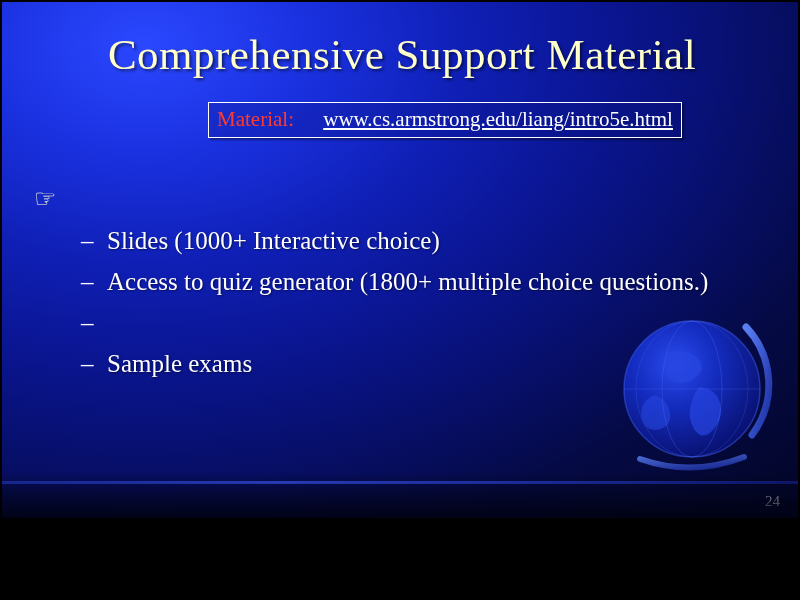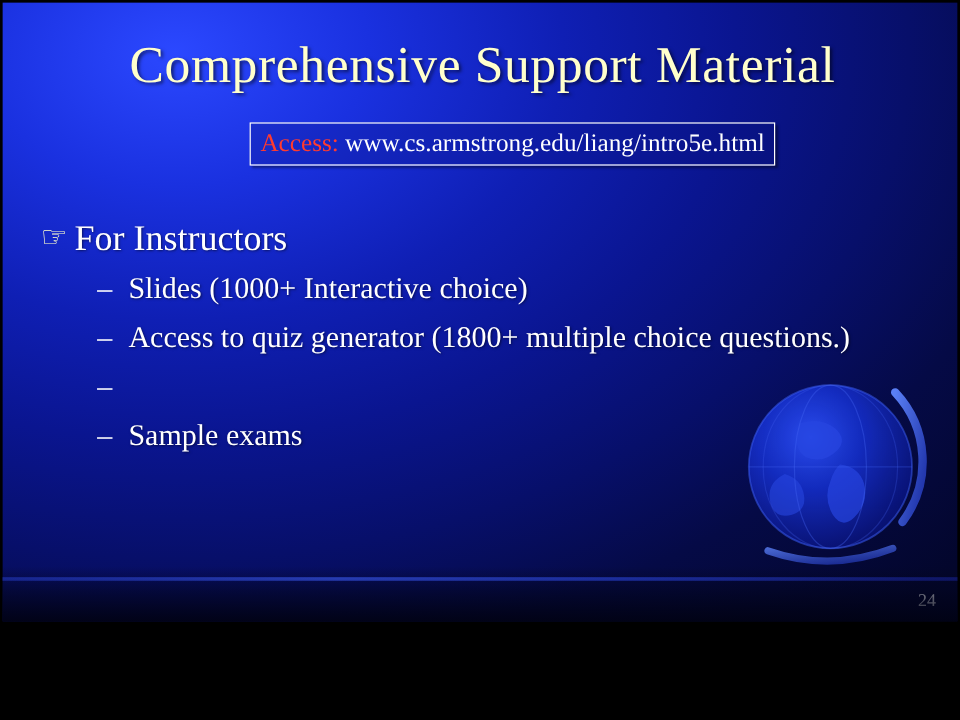--- a/index.html
+++ b/index.html
@@ -66,20 +66,22 @@
     font-size: 21px;
     line-height: 25px;
     white-space: nowrap;
     box-shadow: 2px 2px 2px rgba(0,0,0,.4);
   }
   .website-label {
     color: #ff3b2e;
   }
   .website-url {
     color: #ffffff;
+    text-decoration: underline;
+    margin-left: 24px;
   }
 
   .content {
     position: absolute;
     top: 178px;
     left: 32px;
     width: 730px;
     color: #ffffff;
   }
   .level1 {
@@ -143,29 +145,28 @@
   }
 </style>
 </head>
 <body>
 
 <div class="slide">
 
   <div class="title">Comprehensive Support Material</div>
 
   <div class="website-box">
-    <span class="website-label">Access:</span>
+    <span class="website-label">Material:</span>
     <span class="website-url">www.cs.armstrong.edu/liang/intro5e.html</span>
   </div>
 
   <div class="content">
 
     <div class="level1">
       <span class="bullet-hand">☞</span>
-      <span class="level1-text">For Instructors</span>
     </div>
 
     <ul class="sublist">
       <li class="level2">
         <span class="dash">–</span>
         <span class="level2-text">Slides (1000+ Interactive choice)</span>
       </li>
       <li class="level2">
         <span class="dash">–</span>
         <span class="level2-text">Access to quiz generator (1800+ multiple choice questions.)</span>

